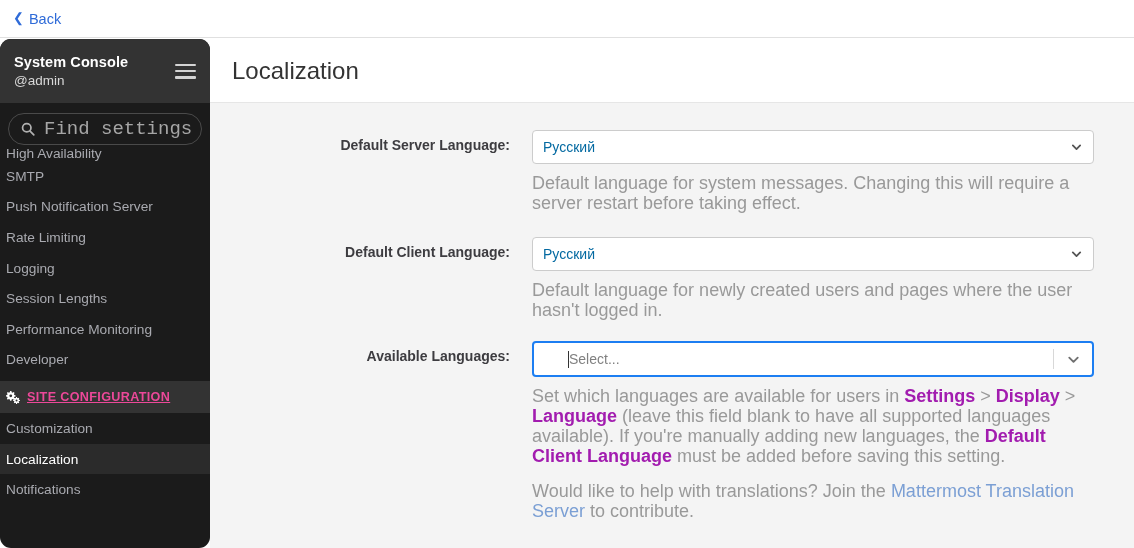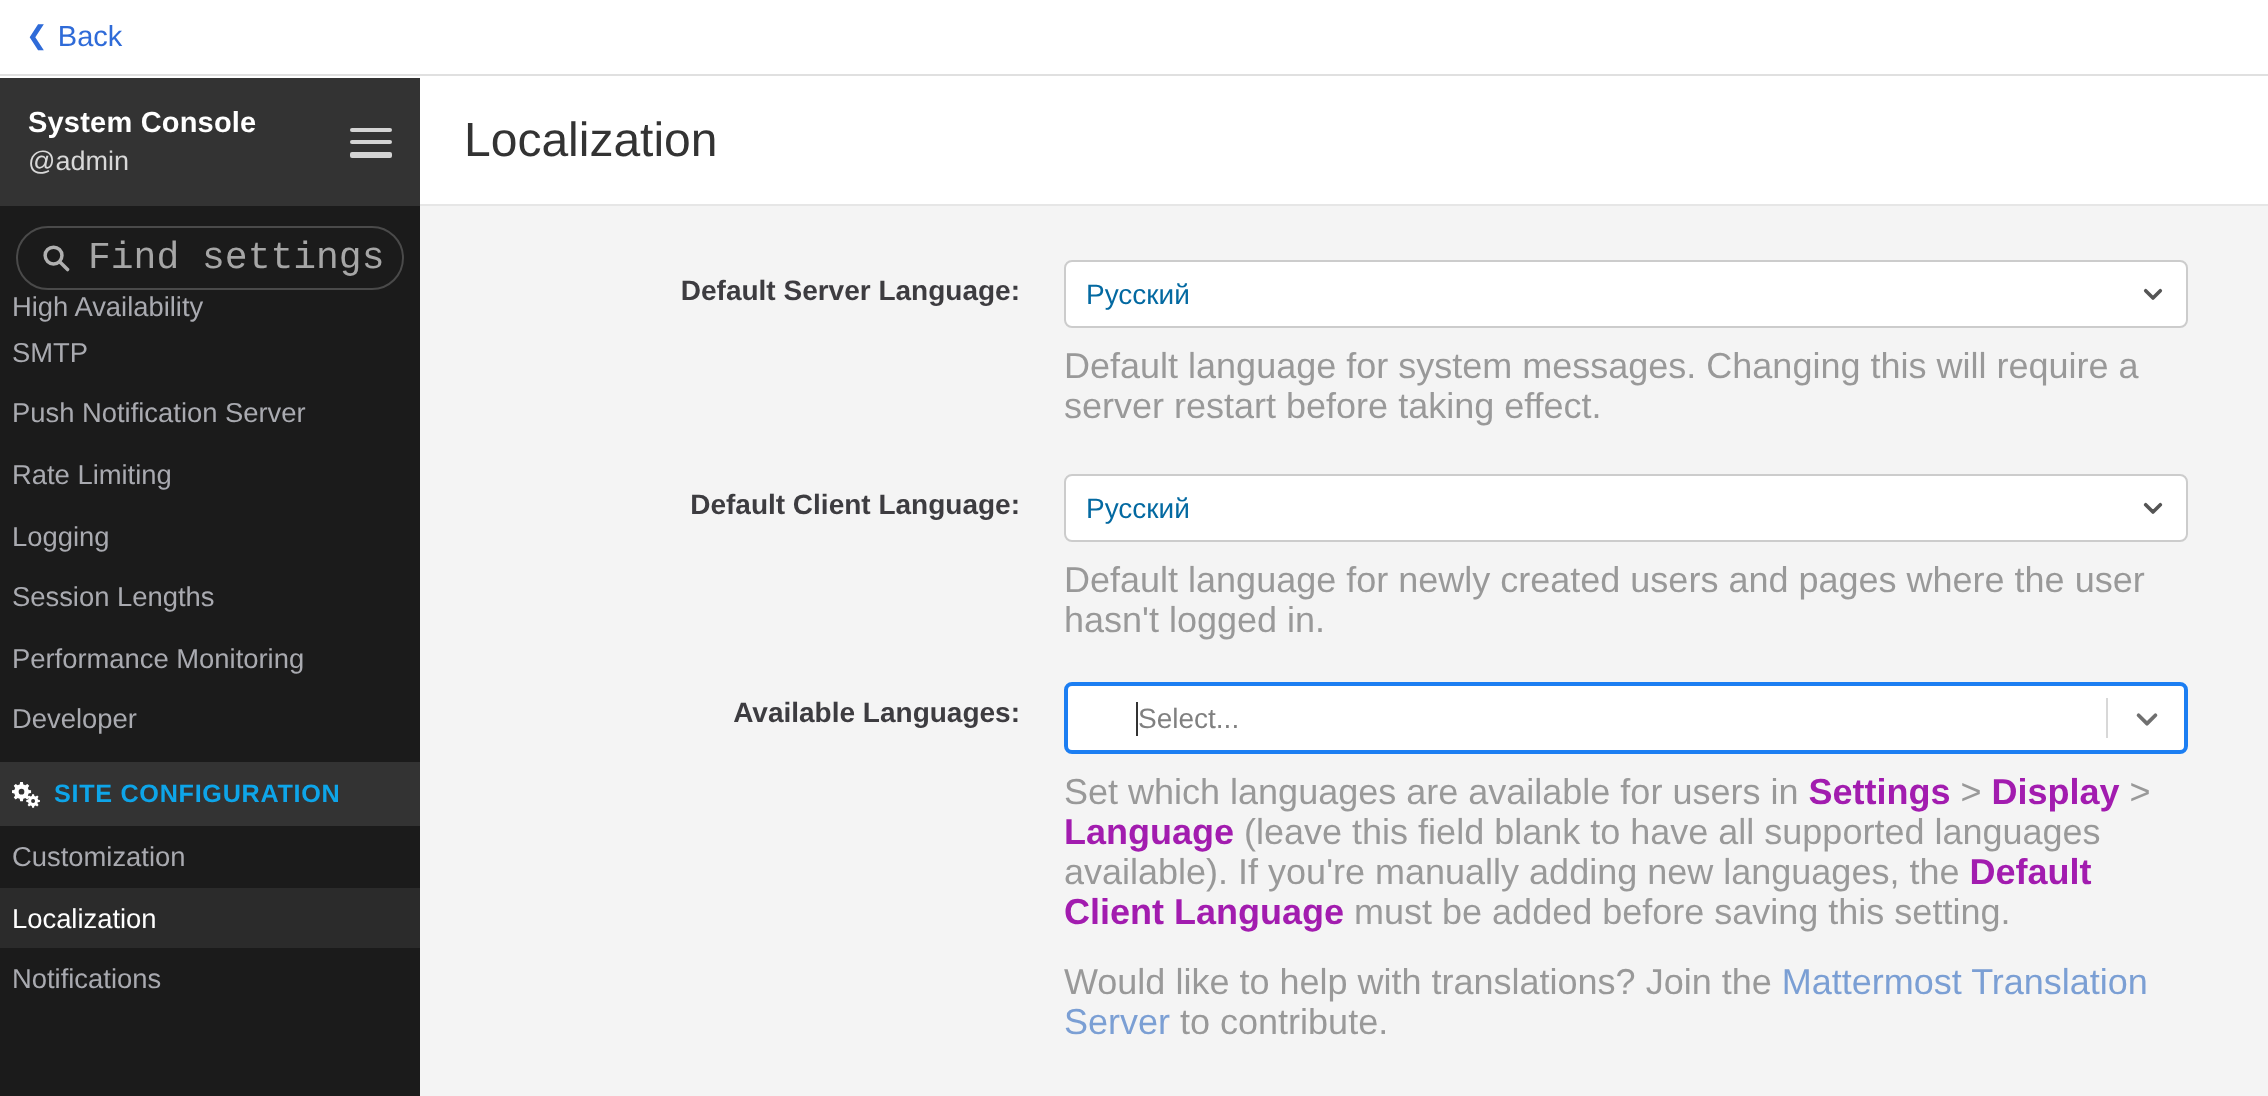--- a/index.html
+++ b/index.html
@@ -28,20 +28,21 @@
     text-decoration: none;
   }
   .back-chevron { font-size: 13px; line-height: 1; position: relative; top: -1px; }
 
   
   .sidebar {
     position: absolute; left: 0; top: 39px;
     width: 210px; height: 509px;
     background: #1b1b1b;
     overflow: hidden;
+    border-radius: 11px;
   }
   .sidebar-header {
     background: #333333;
     height: 64px;
     display: flex; align-items: center;
     padding: 0 14px 0 14px;
     position: relative;
   }
   .sidebar-header-text { flex: 1; }
   .console-title {
@@ -86,24 +87,25 @@
   .nav-item.partial { height: 14px; overflow: hidden; align-items: flex-end; }
   .nav-item.active {
     background: #2b2b2b;
     color: #ffffff;
   }
   .nav-section {
     height: 32px;
     background: #333333;
     display: flex; align-items: center;
     padding-left: 6px; gap: 7px;
-    color: #0ea5e9;
+    color: #ec4899;
     font-size: 12.6px; font-weight: bold;
     letter-spacing: .35px;
     margin-top: 6px;
+    text-decoration: underline;
   }
   .gears-icon { display: flex; align-items: center; color: #ffffff; }
 
   
   .main {
     position: absolute; left: 210px; top: 39px;
     width: 924px; height: 509px;
     background: #f4f4f4;
     overflow: hidden;
   }

